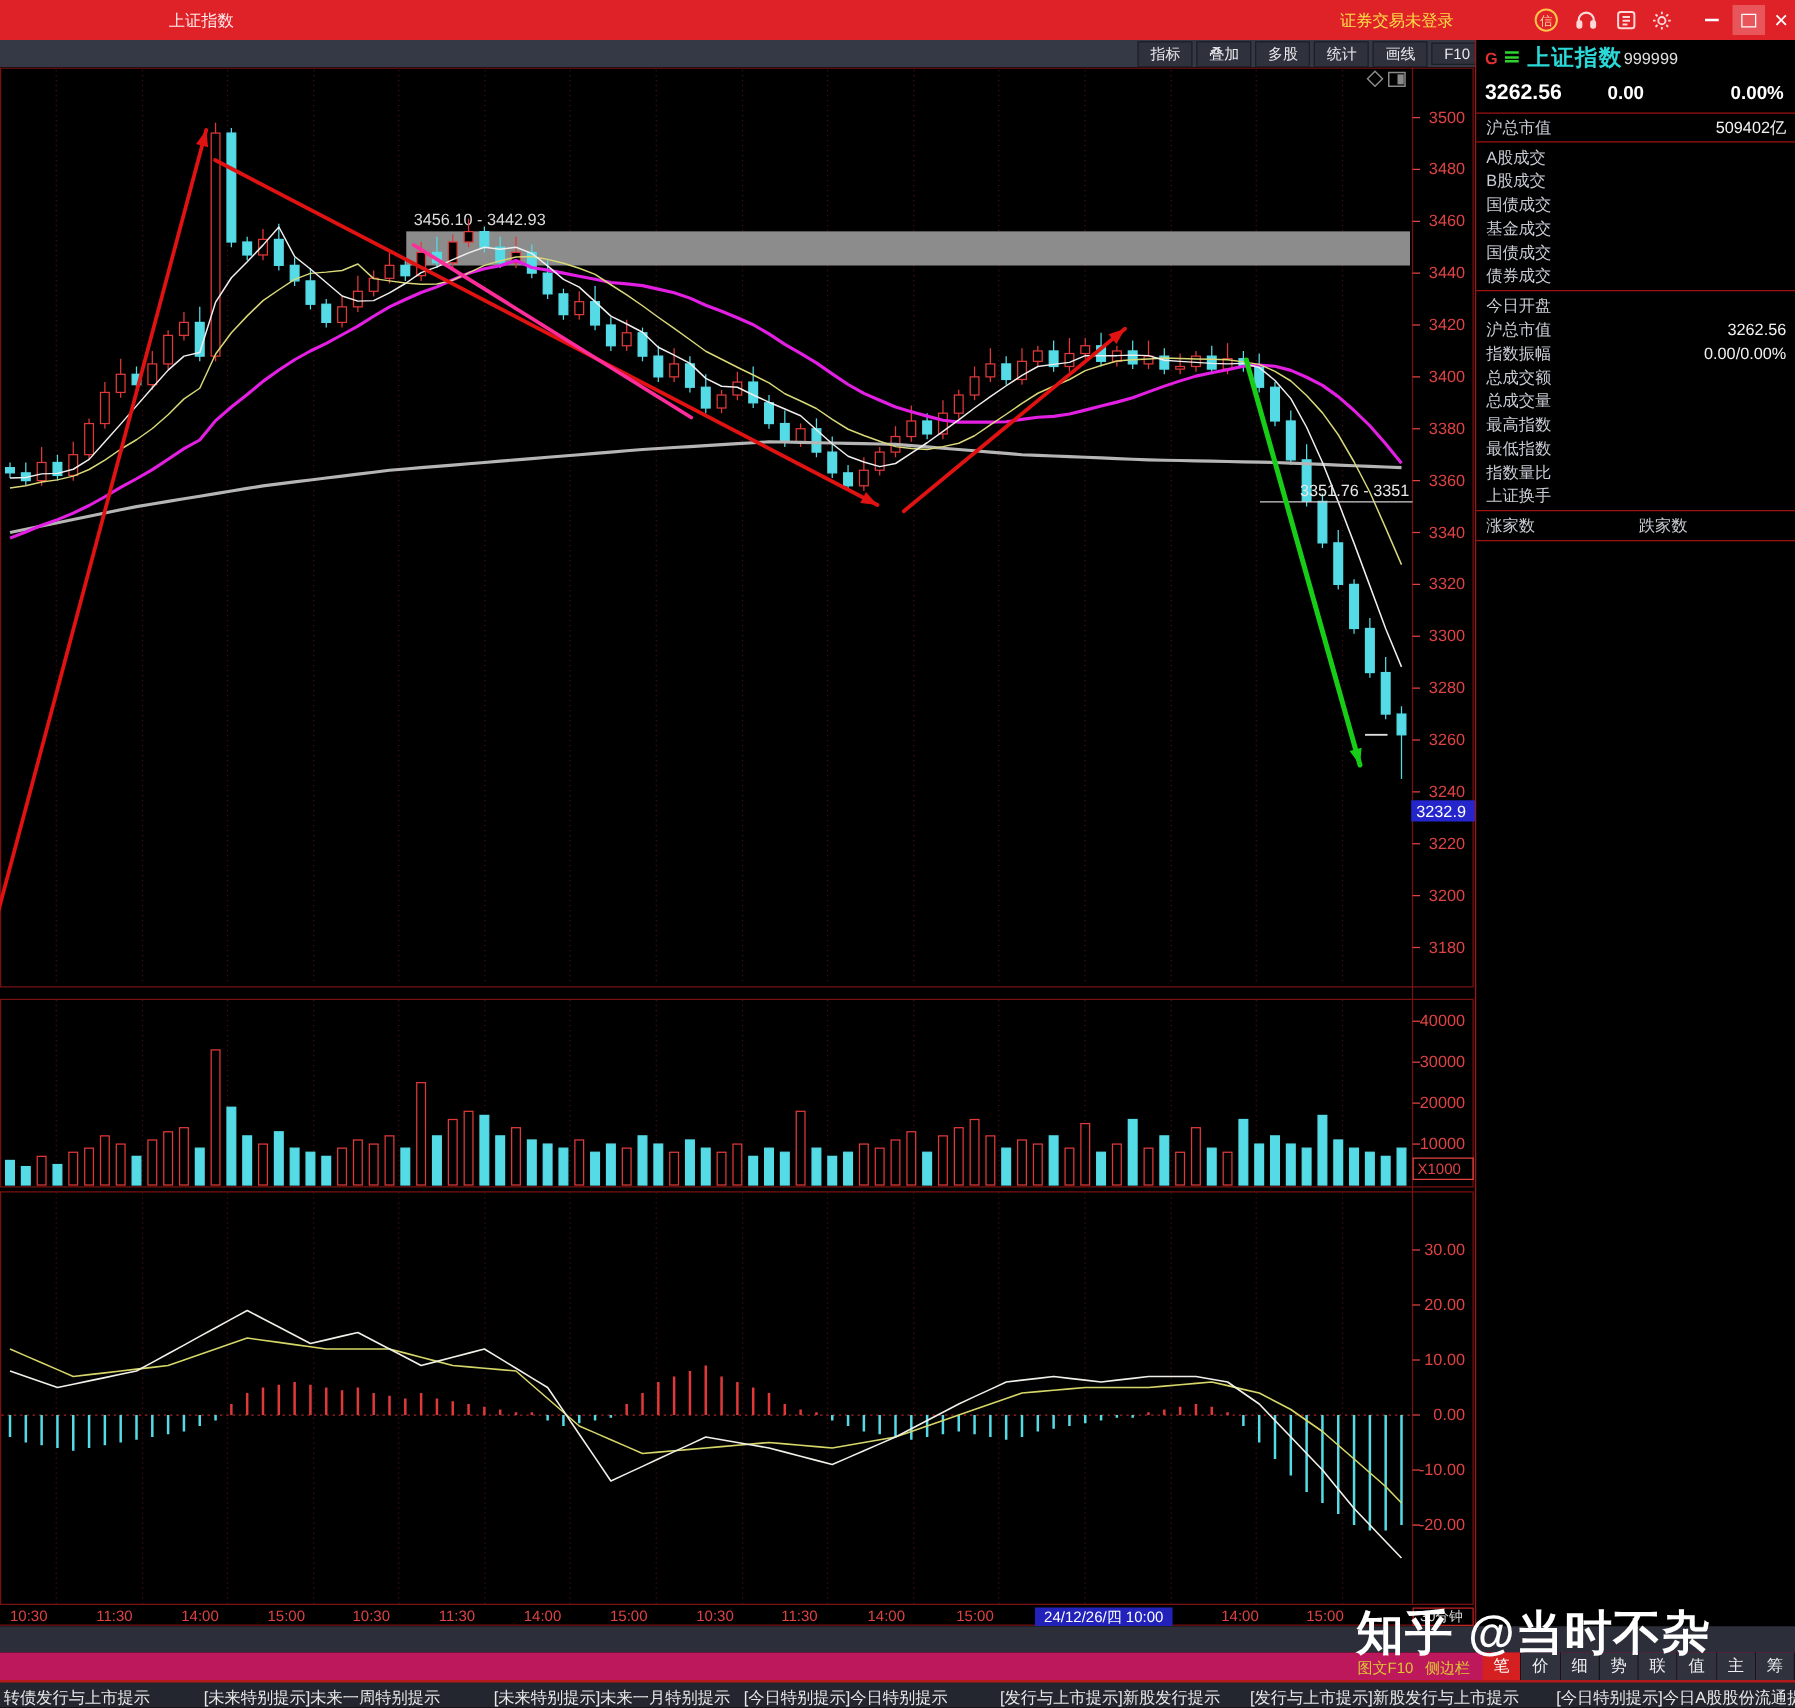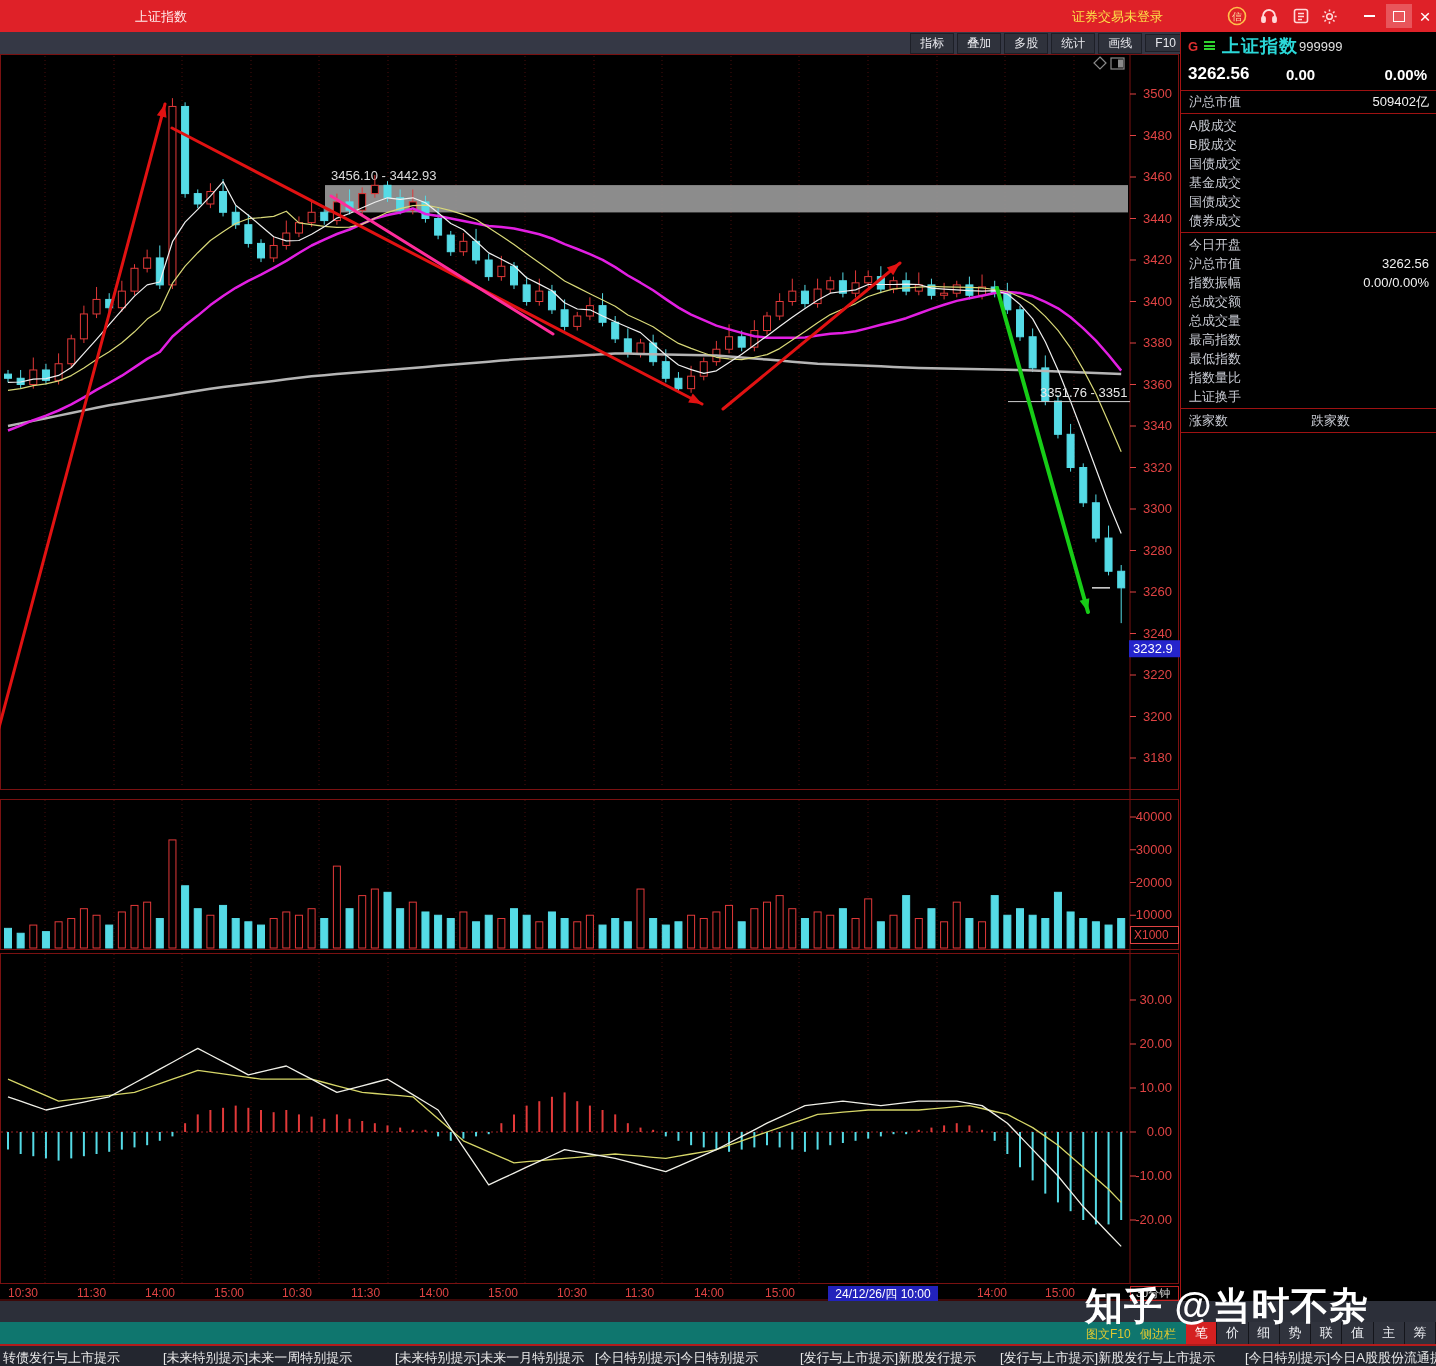--- a/index.html
+++ b/index.html
@@ -31,21 +31,21 @@
   .qp-chg{position:absolute;left:105px;top:7px;font-size:15px;}
   .qp-pct{position:absolute;right:10px;top:7px;font-size:15px;}
   .qp-sep{border-top:1px solid #9e1212;margin:0;}
   .qp-body{position:absolute;left:0;top:60px;width:256px;}
   .qp-row{position:relative;height:19px;line-height:19px;font-size:13px;}
   .qp-label{position:absolute;left:8px;color:#c9ccd4;text-align:right;}
   .qp-label2{position:absolute;left:130px;color:#c9ccd4;}
   .qp-value{position:absolute;right:8px;color:#f2f2f2;}
   
   .graystrip{position:absolute;left:0;top:1301px;width:1436px;height:21px;background:#2c2f39;}
-  .botrow{position:absolute;left:0;top:1322px;width:1436px;height:22px;background:#0f766e;}
+  .botrow{position:absolute;left:0;top:1322px;width:1436px;height:22px;background:#be185d;}
   .yellowlink{position:absolute;top:4px;font-size:12px;color:#ddc832;cursor:pointer;white-space:nowrap;}
   .tabs{position:absolute;left:1186px;top:0;width:250px;height:22px;display:flex;}
   .tab{flex:1;text-align:center;line-height:22px;font-size:13px;color:#eceef2;background:#30333d;border-right:1px solid #14151b;cursor:pointer;}
   .tab.active{background:#d42020;color:#fff;}
   .ticker{position:absolute;left:0;top:1344px;width:1436px;height:22px;background:#23262f;border-top:2px solid #b31b1b;box-sizing:border-box;overflow:hidden;}
   .tick-item{position:absolute;top:3px;font-size:13px;color:#e8e8e8;white-space:nowrap;cursor:pointer;}
   
   .watermark{position:absolute;left:1085px;top:1281px;font-size:38px;font-weight:700;color:#fff;letter-spacing:1px;white-space:nowrap;z-index:50;}
 </style>
 </head>

